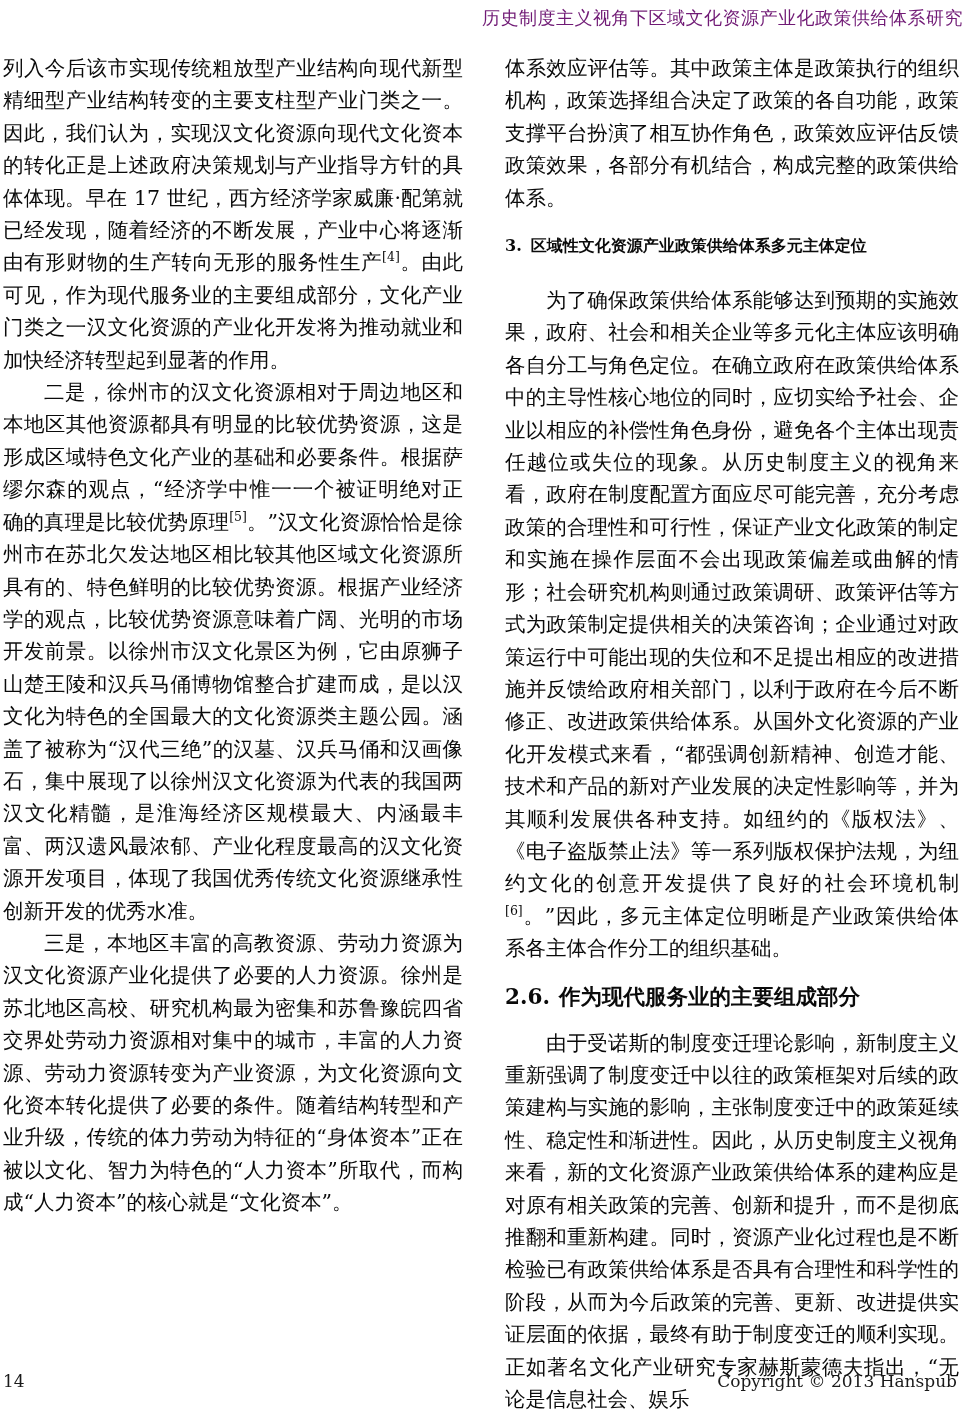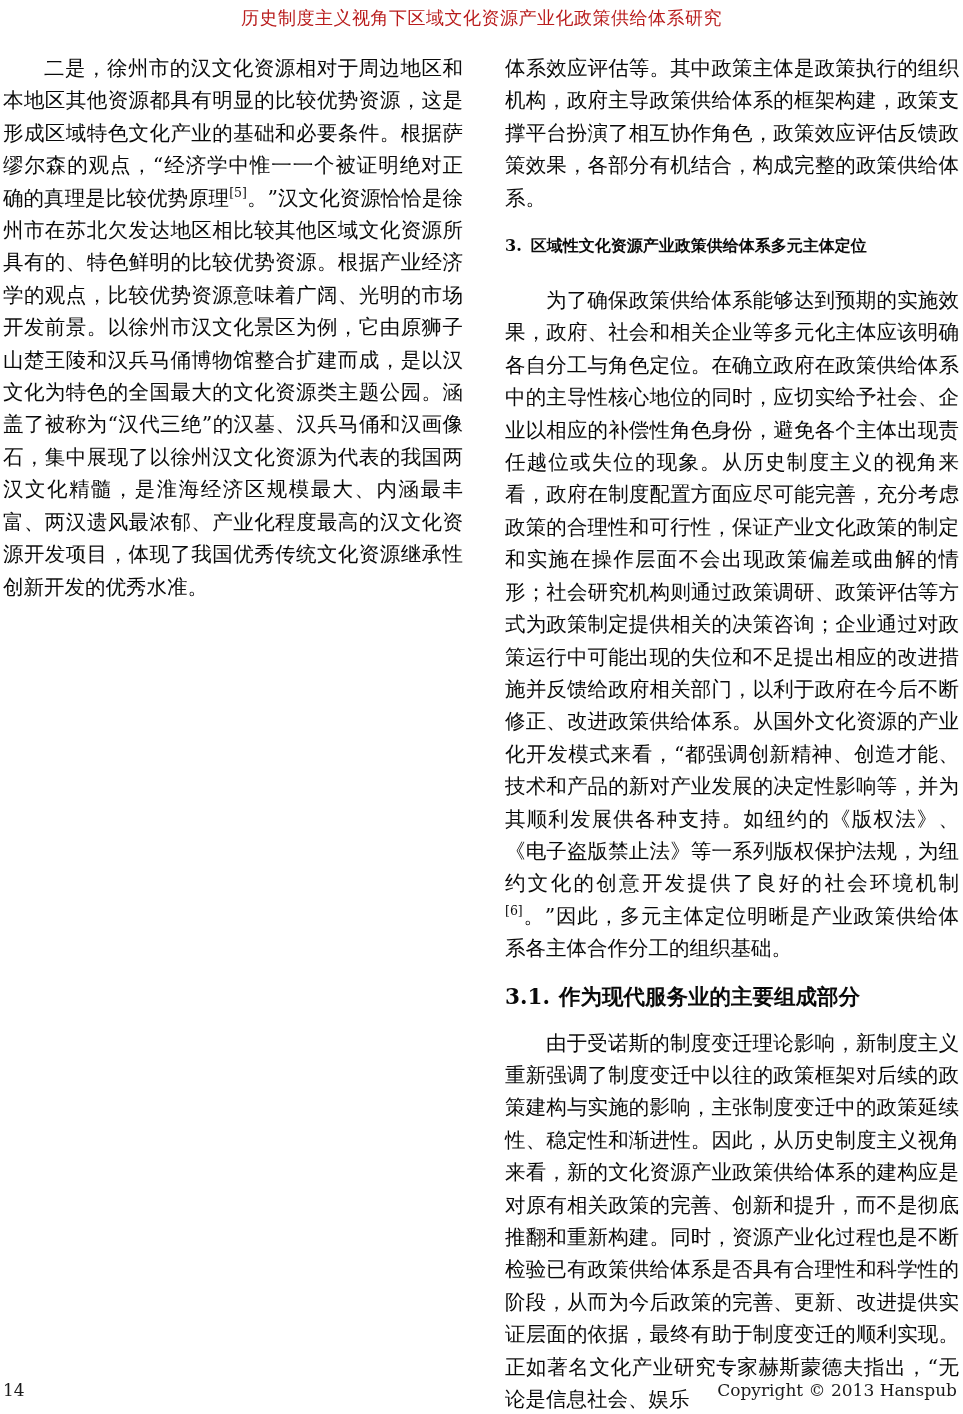--- a/index.html
+++ b/index.html
@@ -10,24 +10,24 @@
     background: #ffffff;
     overflow: hidden;
     font-family: "DejaVu Serif", "Liberation Serif", serif;
     color: #0a0a0a;
   }
   .running-head {
     position: absolute;
     top: 6px;
     left: 0;
     right: 0;
-    text-align: center;
+    text-align: right;
     font-size: 18px;
     letter-spacing: 0.5px;
-    color: #b91c1c;
+    color: #701a75;
     white-space: nowrap;
   }
   .columns {
     position: absolute;
     top: 52px;
     left: 3px;
     display: flex;
     gap: 42px;
   }
   .col-left  { width: 460px; }
@@ -63,46 +63,48 @@
     margin: 17px 0 15px 0;
     text-align: left;
   }
   .hnum {
     font-family: "DejaVu Serif", "Liberation Serif", serif;
     font-weight: bold;
     margin-right: 9px;
   }
   .footer {
     position: absolute;
-    bottom: 14px;
+    bottom: 23px;
     left: 3px;
     right: 6px;
     display: flex;
     justify-content: space-between;
     align-items: baseline;
     font-size: 17px;
     color: #1a1a1a;
   }
 </style>
 </head>
 <body>
 
 <div class="page">
 
   <div class="running-head">历史制度主义视角下区域文化资源产业化政策供给体系研究</div>
 
   <div class="columns">
     <div class="col-left" id="left-column">
+        <p class="para">列入今后该市实现传统粗放型产业结构向现代新型精细型产业结构转变的主要支柱型产业门类之一。因此，我们认为，实现汉文化资源向现代文化资本的转化正是上述政府决策规划与产业指导方针的具体体现。早在 17 世纪，西方经济学家威廉·配第就已经发现，随着经济的不断发展，产业中心将逐渐由有形财物的生产转向无形的服务性生产<sup class="cite">[4]</sup>。由此可见，作为现代服务业的主要组成部分，文化产业门类之一汉文化资源的产业化开发将为推动就业和加快经济转型起到显著的作用。</p>
         <p class="para indent">二是，徐州市的汉文化资源相对于周边地区和本地区其他资源都具有明显的比较优势资源，这是形成区域特色文化产业的基础和必要条件。根据萨缪尔森的观点，“经济学中惟一一个被证明绝对正确的真理是比较优势原理<sup class="cite">[5]</sup>。”汉文化资源恰恰是徐州市在苏北欠发达地区相比较其他区域文化资源所具有的、特色鲜明的比较优势资源。根据产业经济学的观点，比较优势资源意味着广阔、光明的市场开发前景。以徐州市汉文化景区为例，它由原狮子山楚王陵和汉兵马俑博物馆整合扩建而成，是以汉文化为特色的全国最大的文化资源类主题公园。涵盖了被称为“汉代三绝”的汉墓、汉兵马俑和汉画像石，集中展现了以徐州汉文化资源为代表的我国两汉文化精髓，是淮海经济区规模最大、内涵最丰富、两汉遗风最浓郁、产业化程度最高的汉文化资源开发项目，体现了我国优秀传统文化资源继承性创新开发的优秀水准。</p>
+        <p class="para indent">三是，本地区丰富的高教资源、劳动力资源为汉文化资源产业化提供了必要的人力资源。徐州是苏北地区高校、研究机构最为密集和苏鲁豫皖四省交界处劳动力资源相对集中的城市，丰富的人力资源、劳动力资源转变为产业资源，为文化资源向文化资本转化提供了必要的条件。随着结构转型和产业升级，传统的体力劳动为特征的“身体资本”正在被以文化、智力为特色的“人力资本”所取代，而构成“人力资本”的核心就是“文化资本”。</p>
       </div>
     <div class="col-right" id="right-column">
-        <p class="para">体系效应评估等。其中政策主体是政策执行的组织机构，政府主导政策供给体系的框架构建，政策支撑平台扮演了相互协作角色，政策效应评估反馈政策效果，各部分有机结合，构成完整的政策供给体系。</p>
+        <p class="para">体系效应评估等。其中政策主体是政策执行的组织机构，政策选择组合决定了政策的各自功能，政策支撑平台扮演了相互协作角色，政策效应评估反馈政策效果，各部分有机结合，构成完整的政策供给体系。</p>
         <div class="heading2"><span class="hnum">3.</span><span>区域性文化资源产业政策供给体系多元主体定位</span></div>
         <p class="para indent">为了确保政策供给体系能够达到预期的实施效果，政府、社会和相关企业等多元化主体应该明确各自分工与角色定位。在确立政府在政策供给体系中的主导性核心地位的同时，应切实给予社会、企业以相应的补偿性角色身份，避免各个主体出现责任越位或失位的现象。从历史制度主义的视角来看，政府在制度配置方面应尽可能完善，充分考虑政策的合理性和可行性，保证产业文化政策的制定和实施在操作层面不会出现政策偏差或曲解的情形；社会研究机构则通过政策调研、政策评估等方式为政策制定提供相关的决策咨询；企业通过对政策运行中可能出现的失位和不足提出相应的改进措施并反馈给政府相关部门，以利于政府在今后不断修正、改进政策供给体系。从国外文化资源的产业化开发模式来看，“都强调创新精神、创造才能、技术和产品的新对产业发展的决定性影响等，并为其顺利发展供各种支持。如纽约的《版权法》、《电子盗版禁止法》等一系列版权保护法规，为纽约文化的创意开发提供了良好的社会环境机制<sup class="cite">[6]</sup>。”因此，多元主体定位明晰是产业政策供给体系各主体合作分工的组织基础。</p>
-        <div class="heading3"><span class="hnum">3.1.</span><span>作为现代服务业的主要组成部分</span></div>
+        <div class="heading3"><span class="hnum">2.6.</span><span>作为现代服务业的主要组成部分</span></div>
         <p class="para indent">由于受诺斯的制度变迁理论影响，新制度主义重新强调了制度变迁中以往的政策框架对后续的政策建构与实施的影响，主张制度变迁中的政策延续性、稳定性和渐进性。因此，从历史制度主义视角来看，新的文化资源产业政策供给体系的建构应是对原有相关政策的完善、创新和提升，而不是彻底推翻和重新构建。同时，资源产业化过程也是不断检验已有政策供给体系是否具有合理性和科学性的阶段，从而为今后政策的完善、更新、改进提供实证层面的依据，最终有助于制度变迁的顺利实现。正如著名文化产业研究专家赫斯蒙德夫指出，“无论是信息社会、娱乐</p>
       </div>
   </div>
 
   <div class="footer">
     <span>14</span>
     <span>Copyright © 2013 Hanspub</span>
   </div>
 
 </div>

